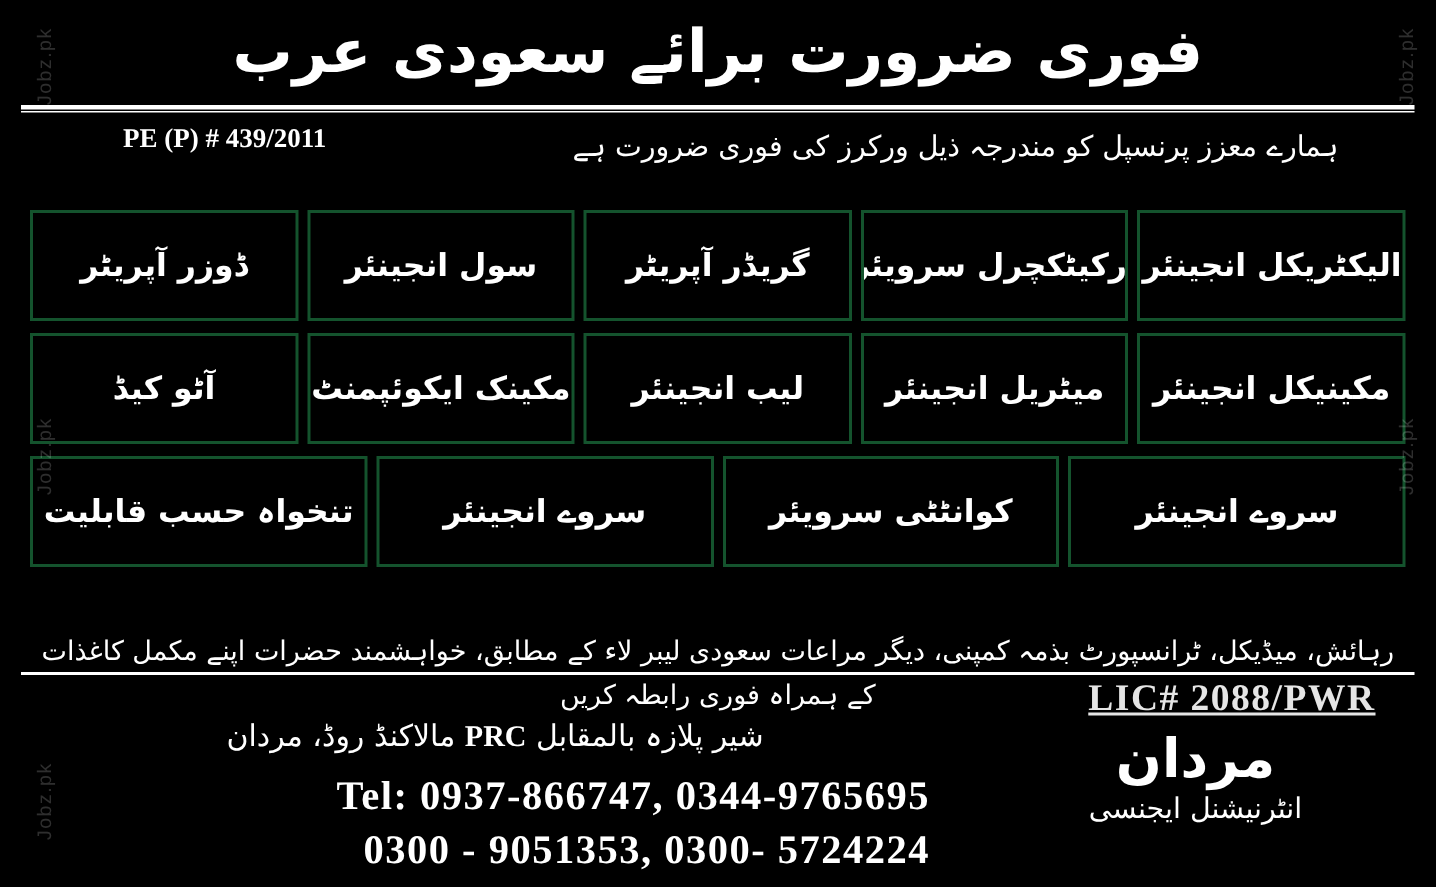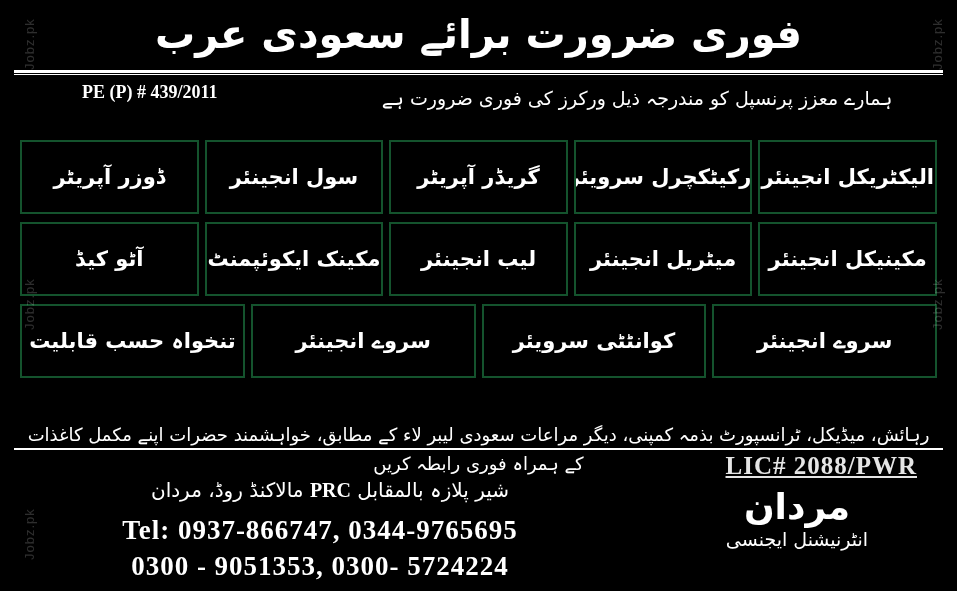--- a/index.html
+++ b/index.html
@@ -172,21 +172,21 @@
   }
   .address .en {
     font-family: "Liberation Serif", serif;
     font-weight: bold;
   }
   .phones {
     position: absolute;
     left: 20px;
     top: 512px;
     width: 600px;
-    text-align: center;
+    text-align: right;
     font-family: "Liberation Serif", serif;
     font-weight: bold;
     font-size: 27px;
     line-height: 1.35;
     letter-spacing: 1px;
     color: #ffffff;
   }
 </style>
 </head>
 <body>

